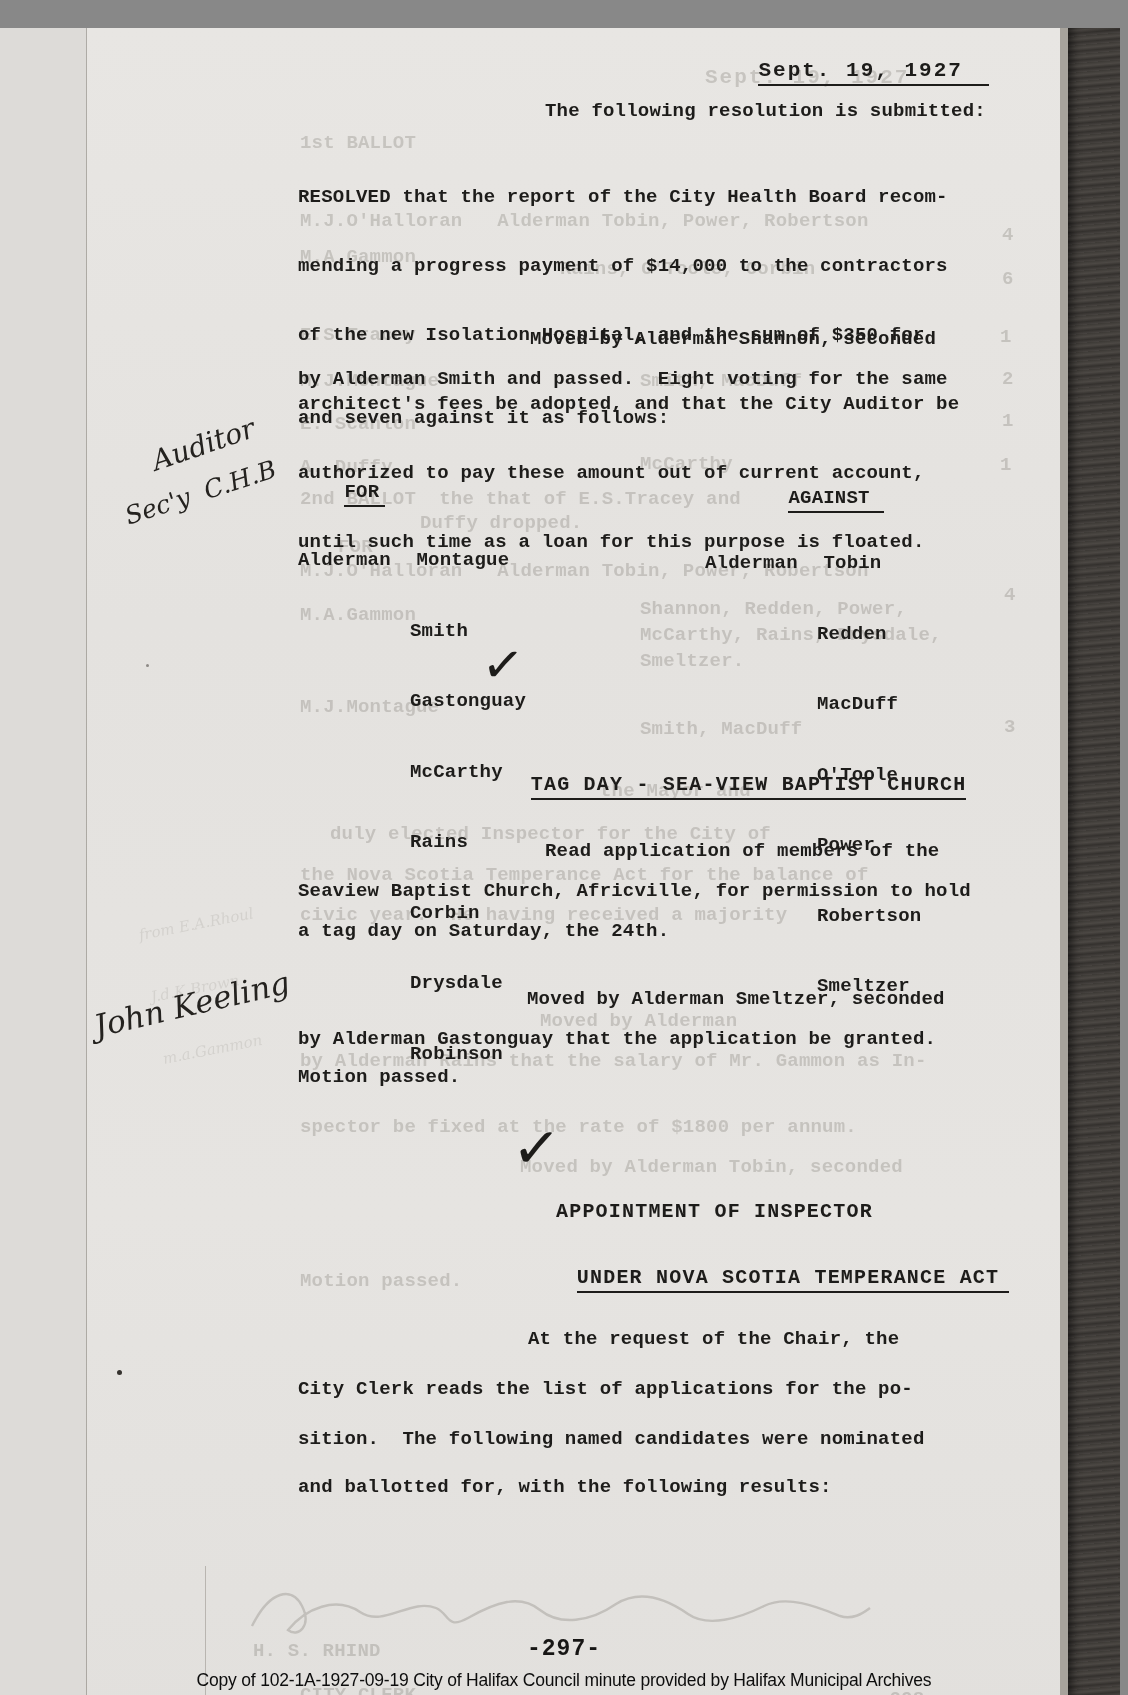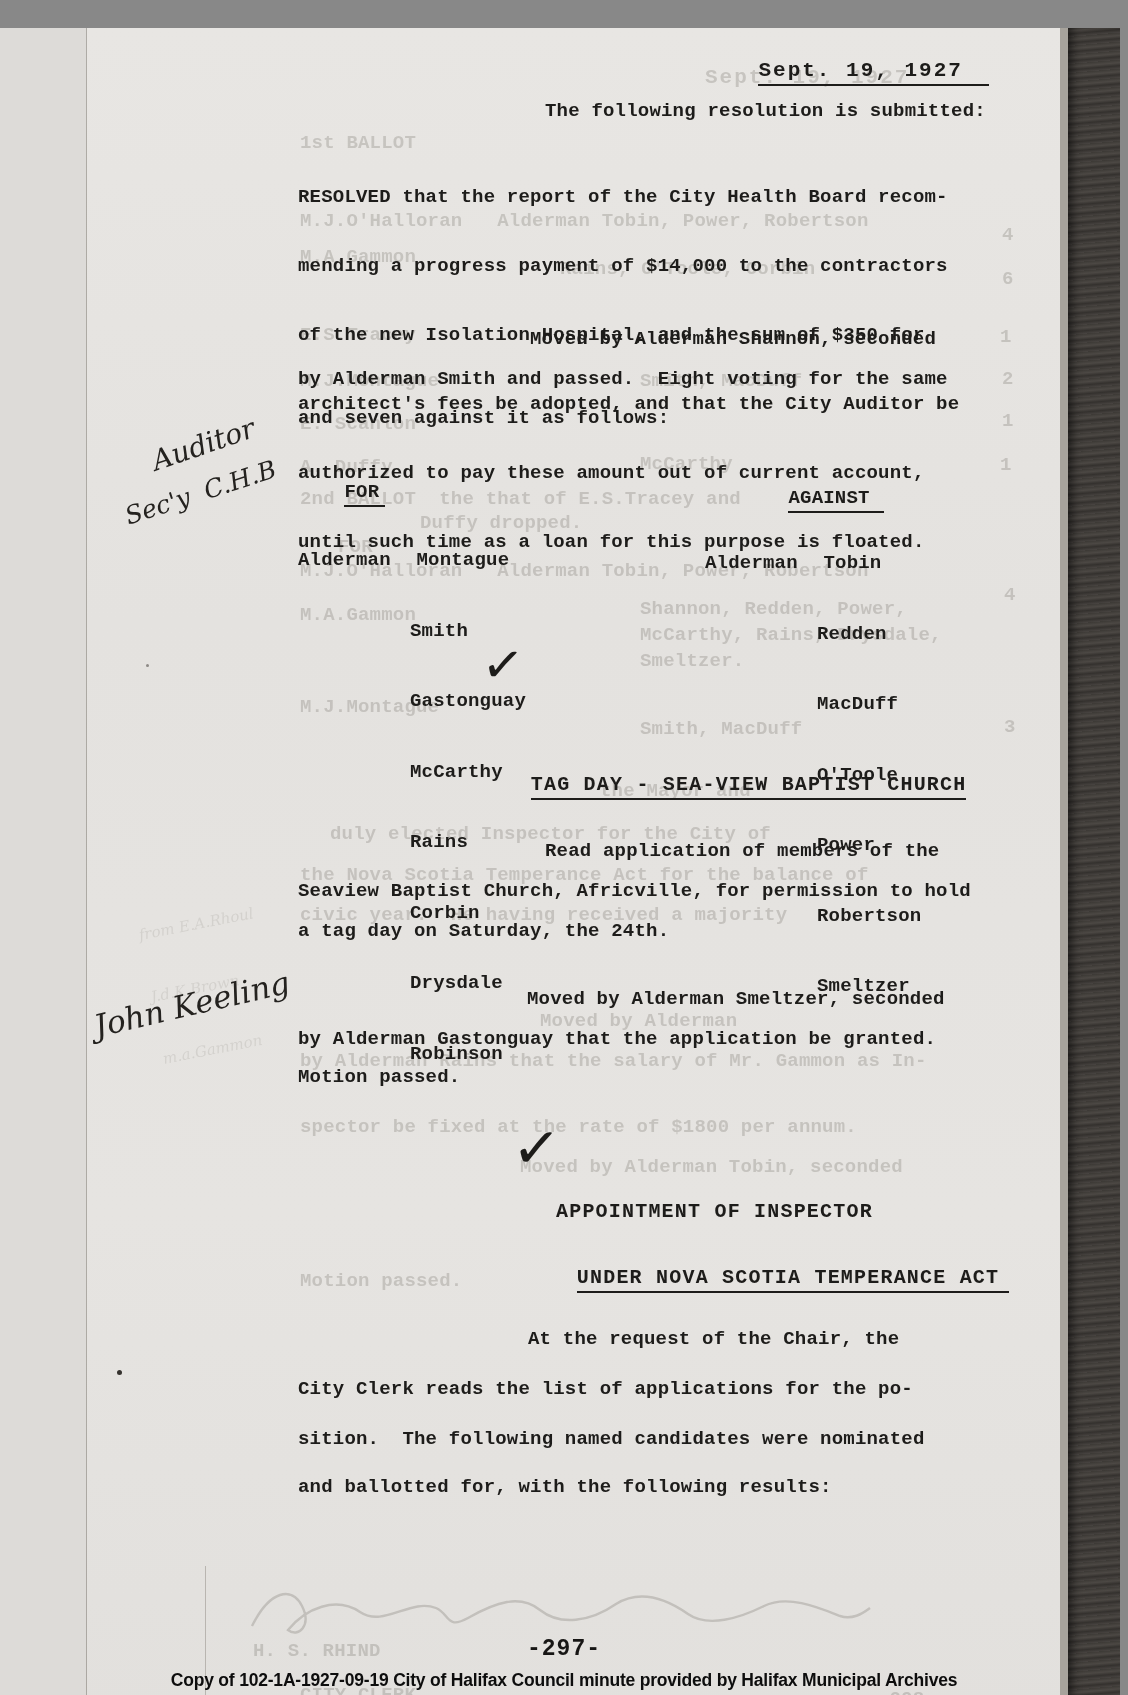--- a/index.html
+++ b/index.html
@@ -22,21 +22,21 @@
   .block div{height:23px;}
   .vlist div{height:24.5px;line-height:24.5px;}
   .vlist .indent{padding-left:112px;}
   .hw{position:absolute;font-family:"DejaVu Serif",serif;font-style:italic;color:#24221f;
       white-space:pre;}
   .check{position:absolute;font-family:"DejaVu Sans",sans-serif;font-weight:400;color:#1d1c1a;}
   .pencil{opacity:.14;color:#6d6960;font-size:15px;line-height:21px;}
   .pnum{position:absolute;left:0;width:1128px;text-align:center;font-weight:700;
         color:#171615;font-size:23px;letter-spacing:1px;}
   .footer{position:absolute;left:0;width:1128px;text-align:center;
-        font-family:"Liberation Sans","DejaVu Sans",sans-serif;font-weight:700;
+        font-family:"Liberation Sans","DejaVu Sans",sans-serif;font-weight:400;
         color:#0d0d0d;font-size:17.5px;letter-spacing:-.2px;}
   .speck{position:absolute;border-radius:50%;background:#35322e;}
   svg.sig{position:absolute;opacity:.55;}
 </style>
 </head>
 <body>
 
 <div class="page">
 
   <div class="left-strip"></div>

